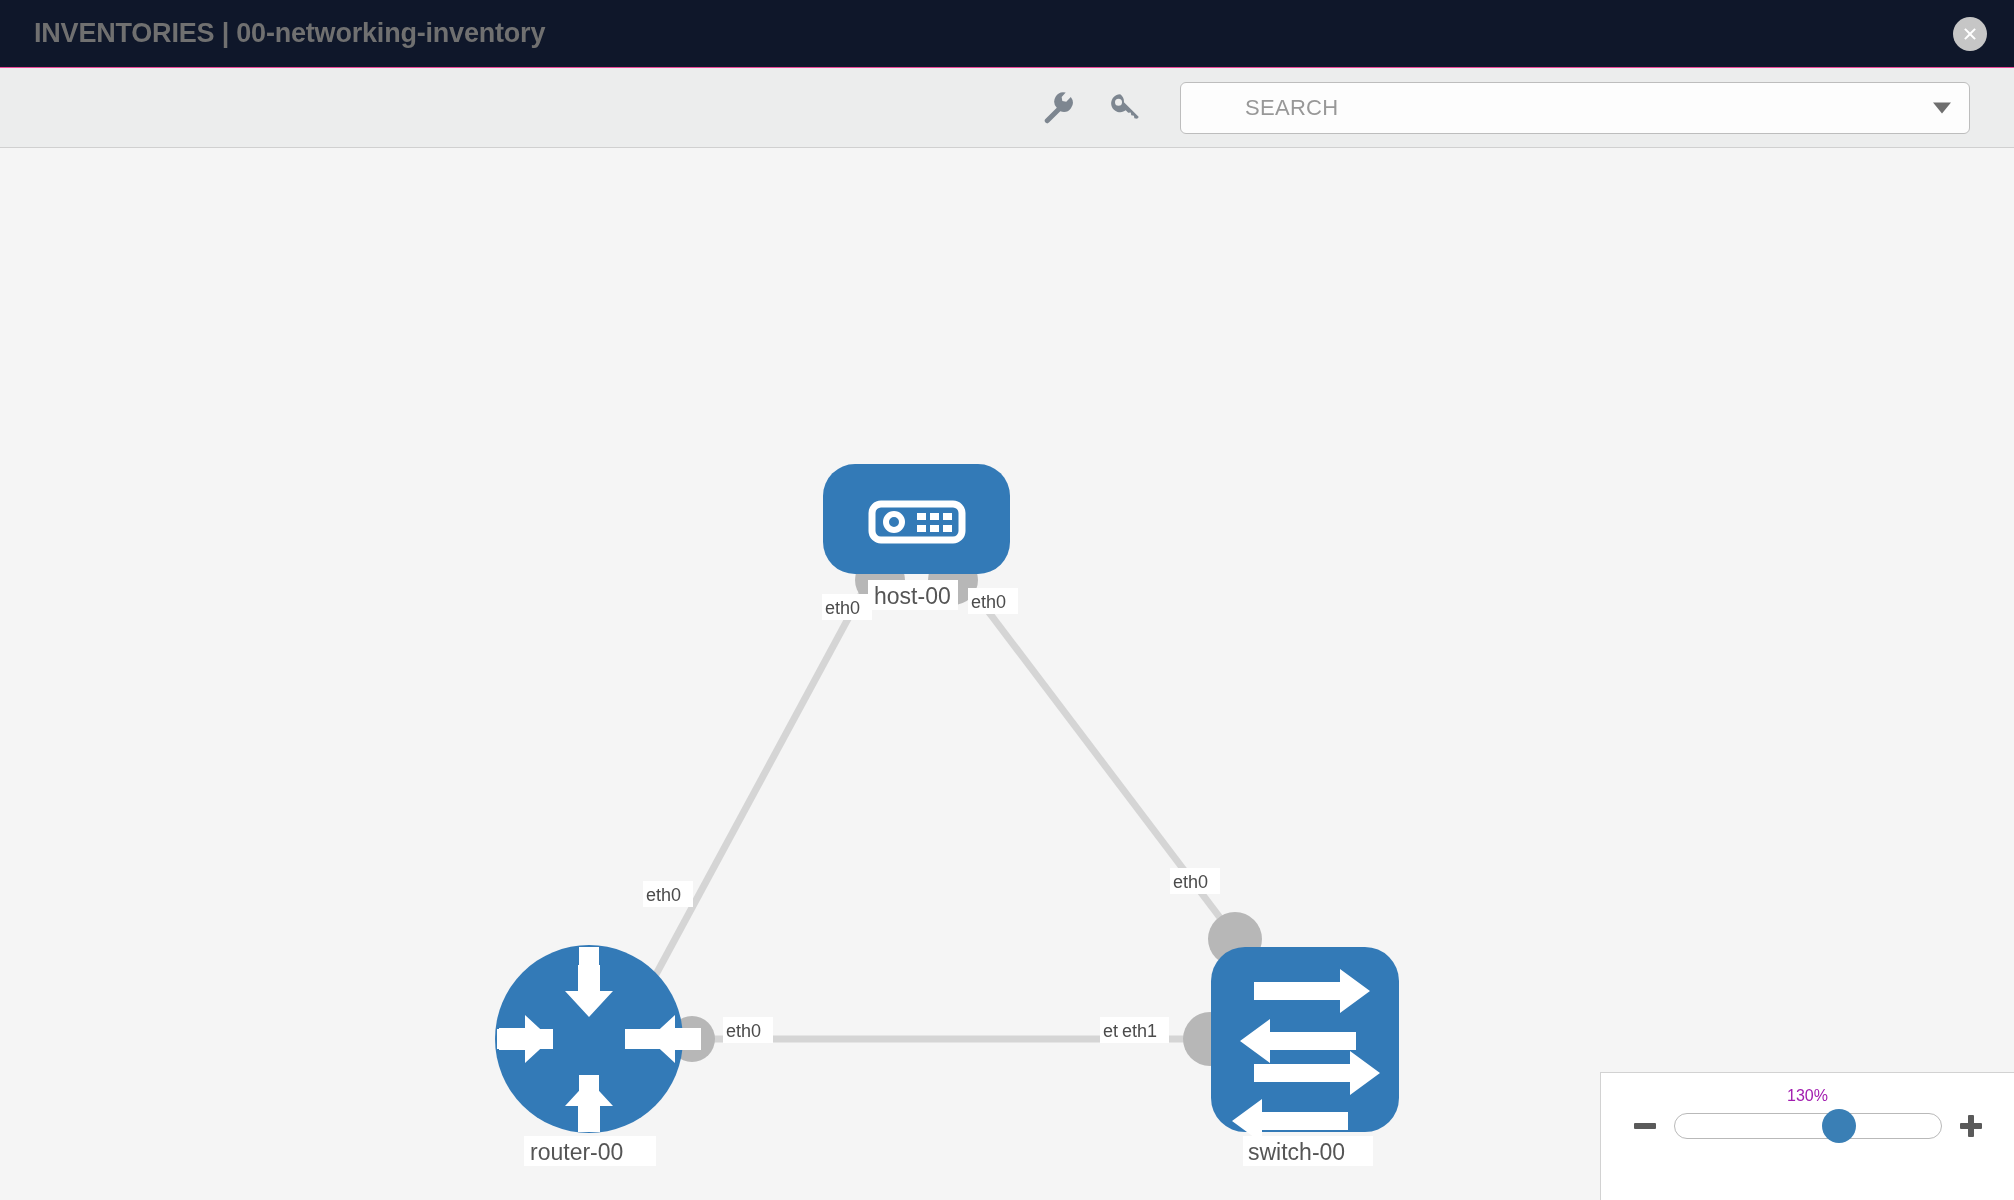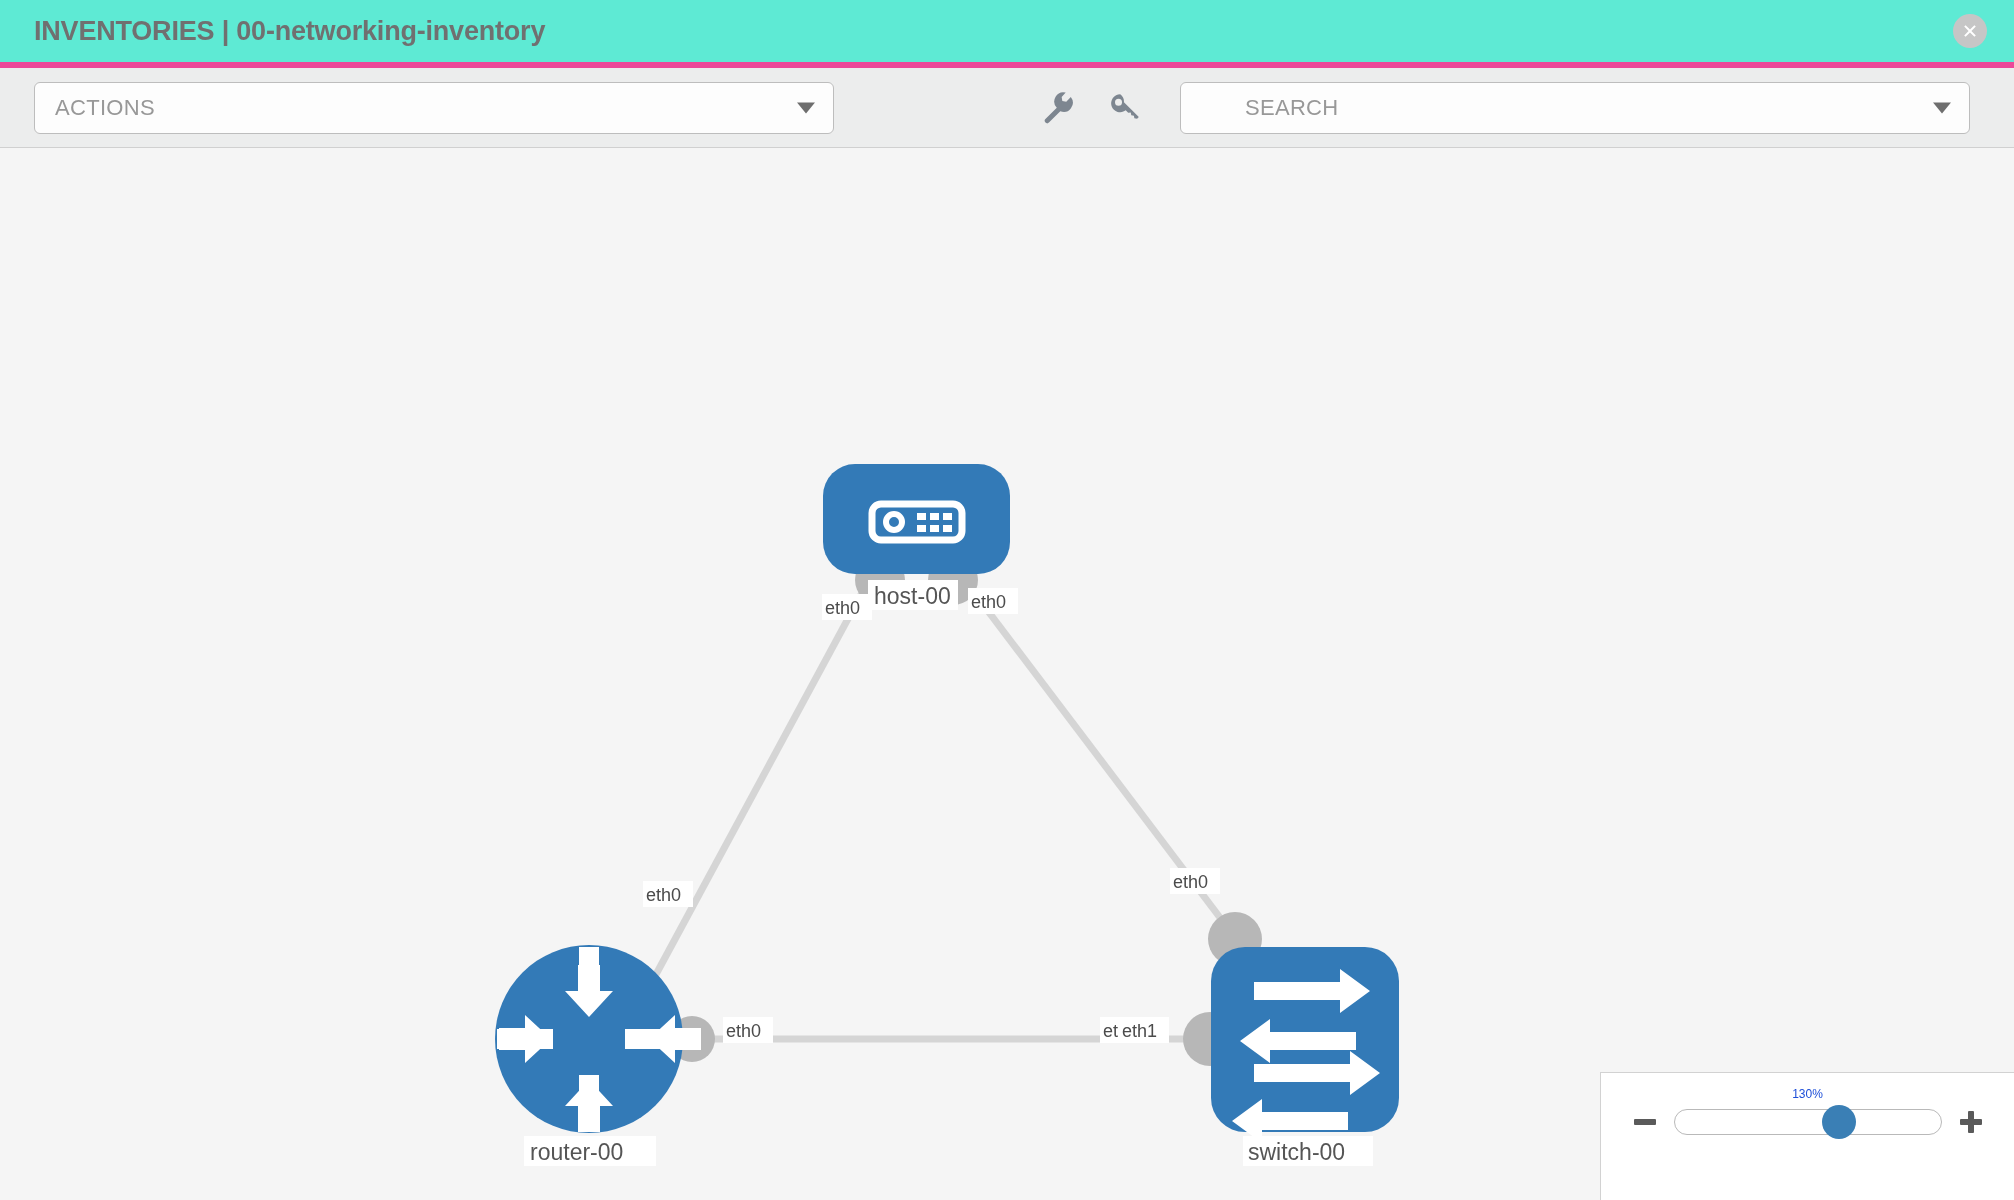--- a/index.html
+++ b/index.html
@@ -17,22 +17,22 @@
     background: #f5f5f5;
     display: flex;
     flex-direction: column;
   }
 
   
   .header {
     position: relative;
     height: 68px;
     flex: 0 0 68px;
-    background: #5eead4;
-    border-bottom: 6px solid #ec4899;
+    background: #0f172a;
+    border-bottom: 1px solid #ec4899;
     display: flex;
     align-items: center;
   }
   .page-title {
     margin-left: 34px;
     font-size: 27px;
     font-weight: bold;
     color: #707070;
     letter-spacing: -0.2px;
     white-space: nowrap;
@@ -150,22 +150,22 @@
     background: #ffffff;
     border: 1px solid #d2d2d2;
     border-right: none;
     border-bottom: none;
     display: flex;
     flex-direction: column;
     align-items: center;
     padding-top: 14px;
   }
   .zoom-value {
-    font-size: 12px;
-    color: #1d4ed8;
+    font-size: 16px;
+    color: #a21caf;
     margin-bottom: 8px;
   }
   .zoom-row {
     display: flex;
     align-items: center;
     gap: 16px;
     width: 100%;
     padding: 0 14px;
     justify-content: center;
   }
@@ -221,24 +221,20 @@
     <div class="page-title">INVENTORIES | 00-networking-inventory</div>
     <div class="close-btn">
       <svg width="20" height="20" viewBox="0 0 20 20" aria-hidden="true">
         <path d="M5.6 4.2 L10 8.6 L14.4 4.2 L15.8 5.6 L11.4 10 L15.8 14.4 L14.4 15.8 L10 11.4 L5.6 15.8 L4.2 14.4 L8.6 10 L4.2 5.6 Z" fill="#ffffff"></path>
       </svg>
     </div>
   </div>
 
   <div class="toolbar">
 
-    <div class="select-box" id="actions-select">
-      <span class="sel-label">ACTIONS</span>
-      <span class="caret"></span>
-    </div>
 
     <div class="tool-icons">
       <span>
         <svg width="34" height="34" viewBox="0 0 32 32" aria-hidden="true">
           <path d="M24.2 3.5 a8.6 8.6 0 0 0 -8.4 14.2 L5.1 28.4 a2.3 2.3 0 0 0 0 3.2 l0.1 0.1 a2.3 2.3 0 0 0 3.2 0 L19.1 21 a8.6 8.6 0 0 0 9.9 -13.3 l-4.3 4.3 -3.7 -0.6 -0.6 -3.7 z" fill="#7d8690" transform="translate(0,-2)"></path>
         </svg>
       </span>
       <span>
         <svg width="34" height="34" viewBox="0 0 32 32" aria-hidden="true">
           <g fill="#7d8690">

